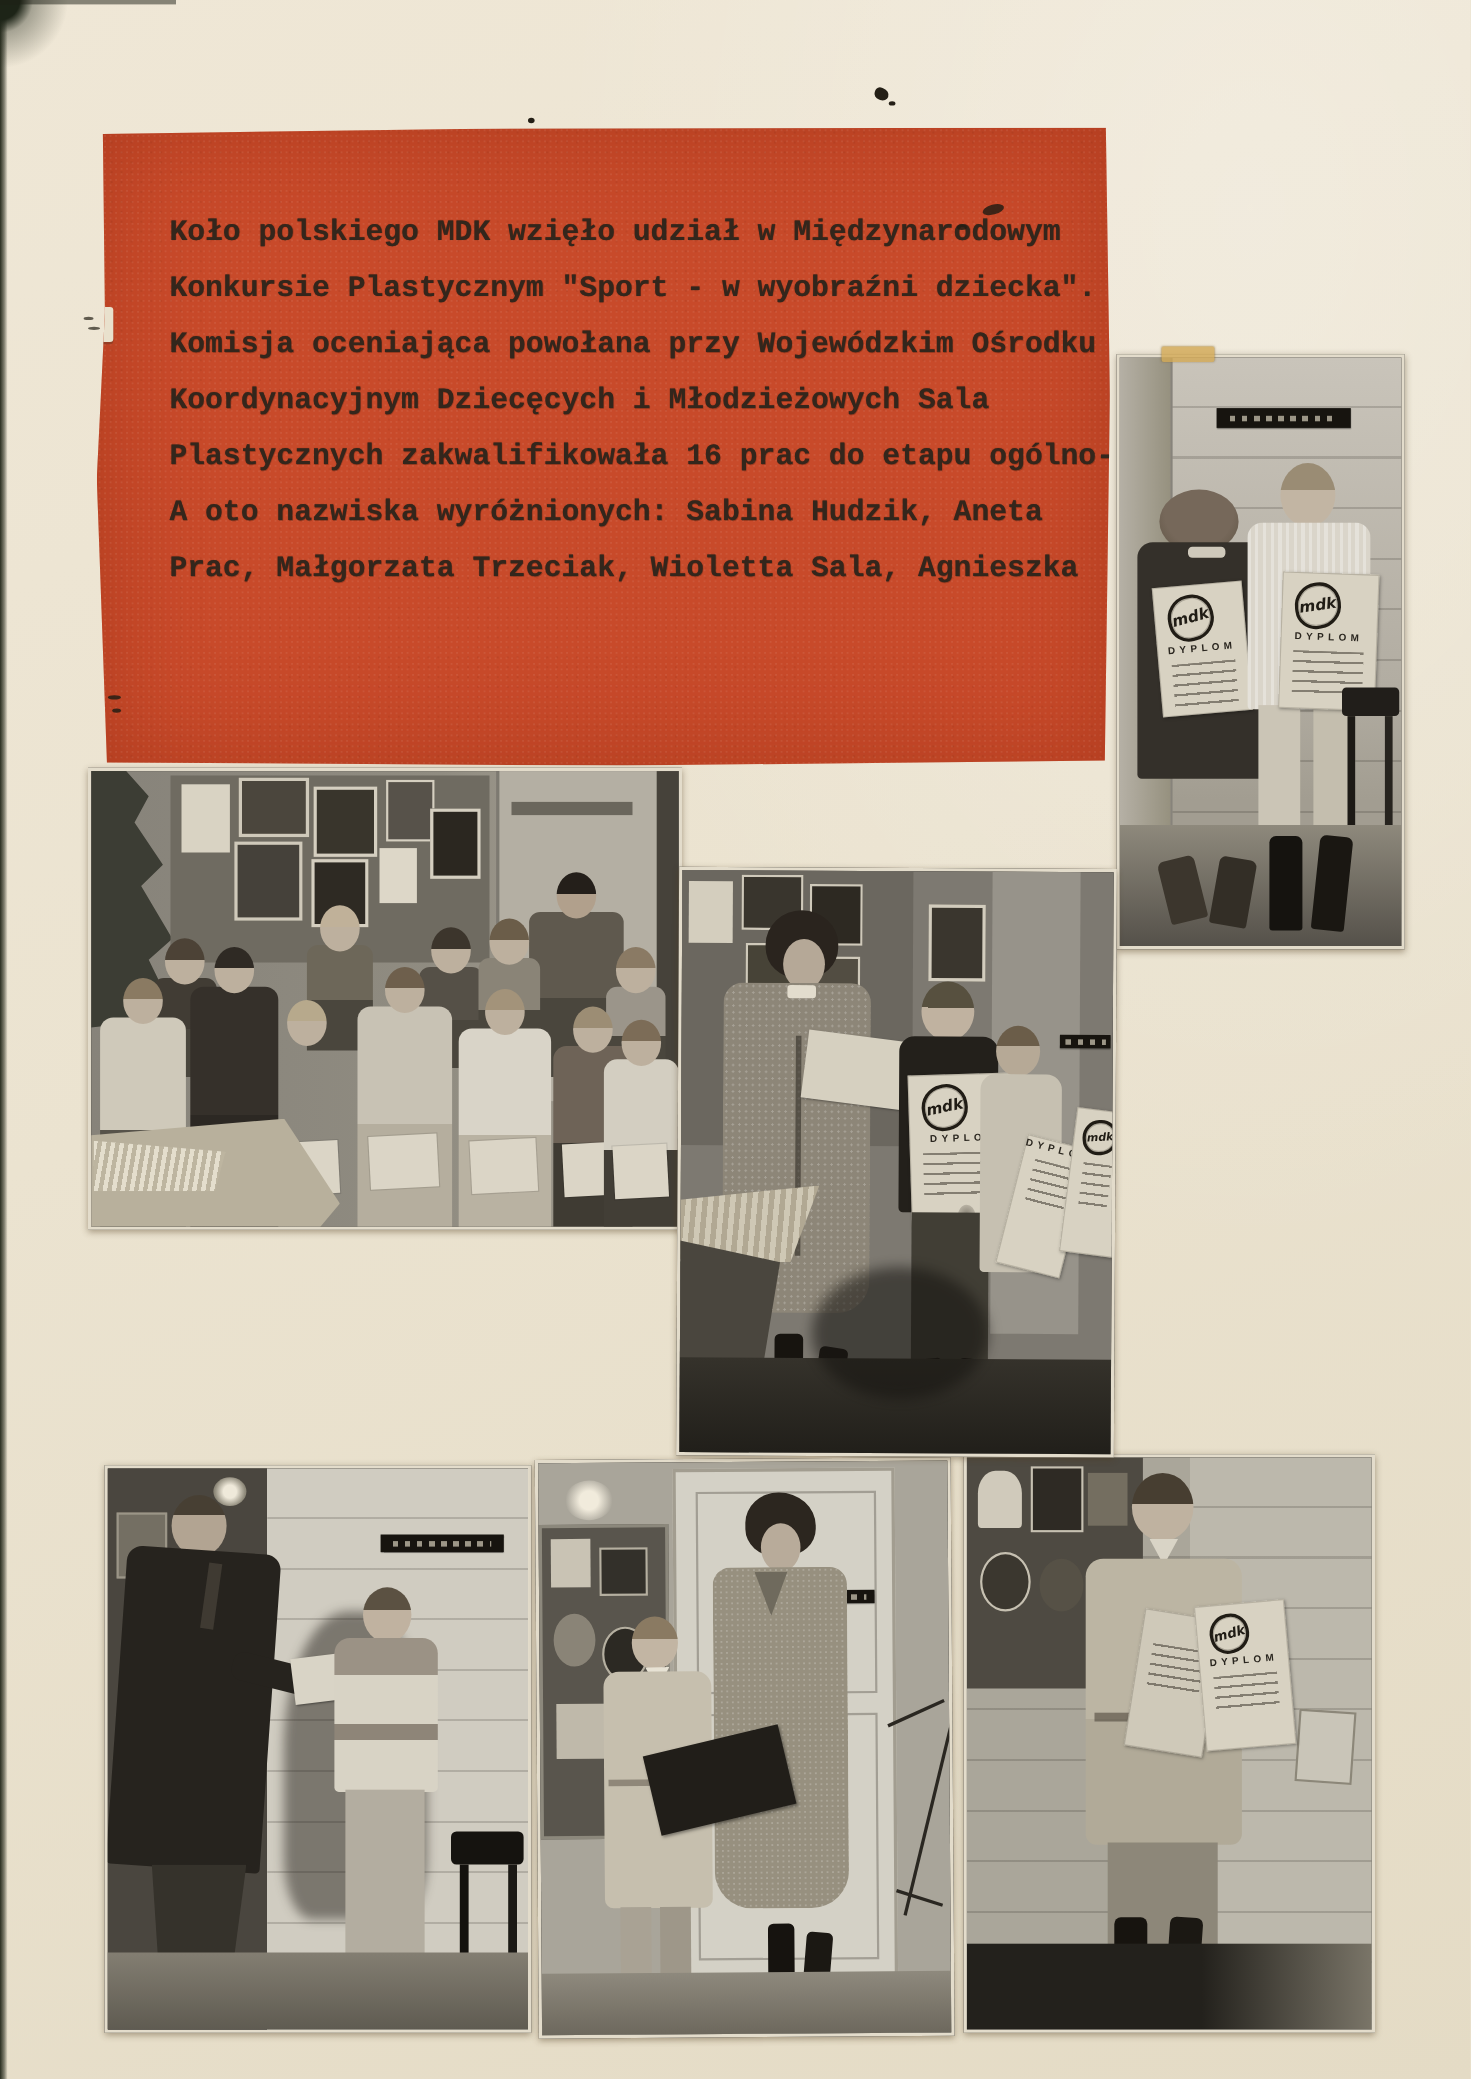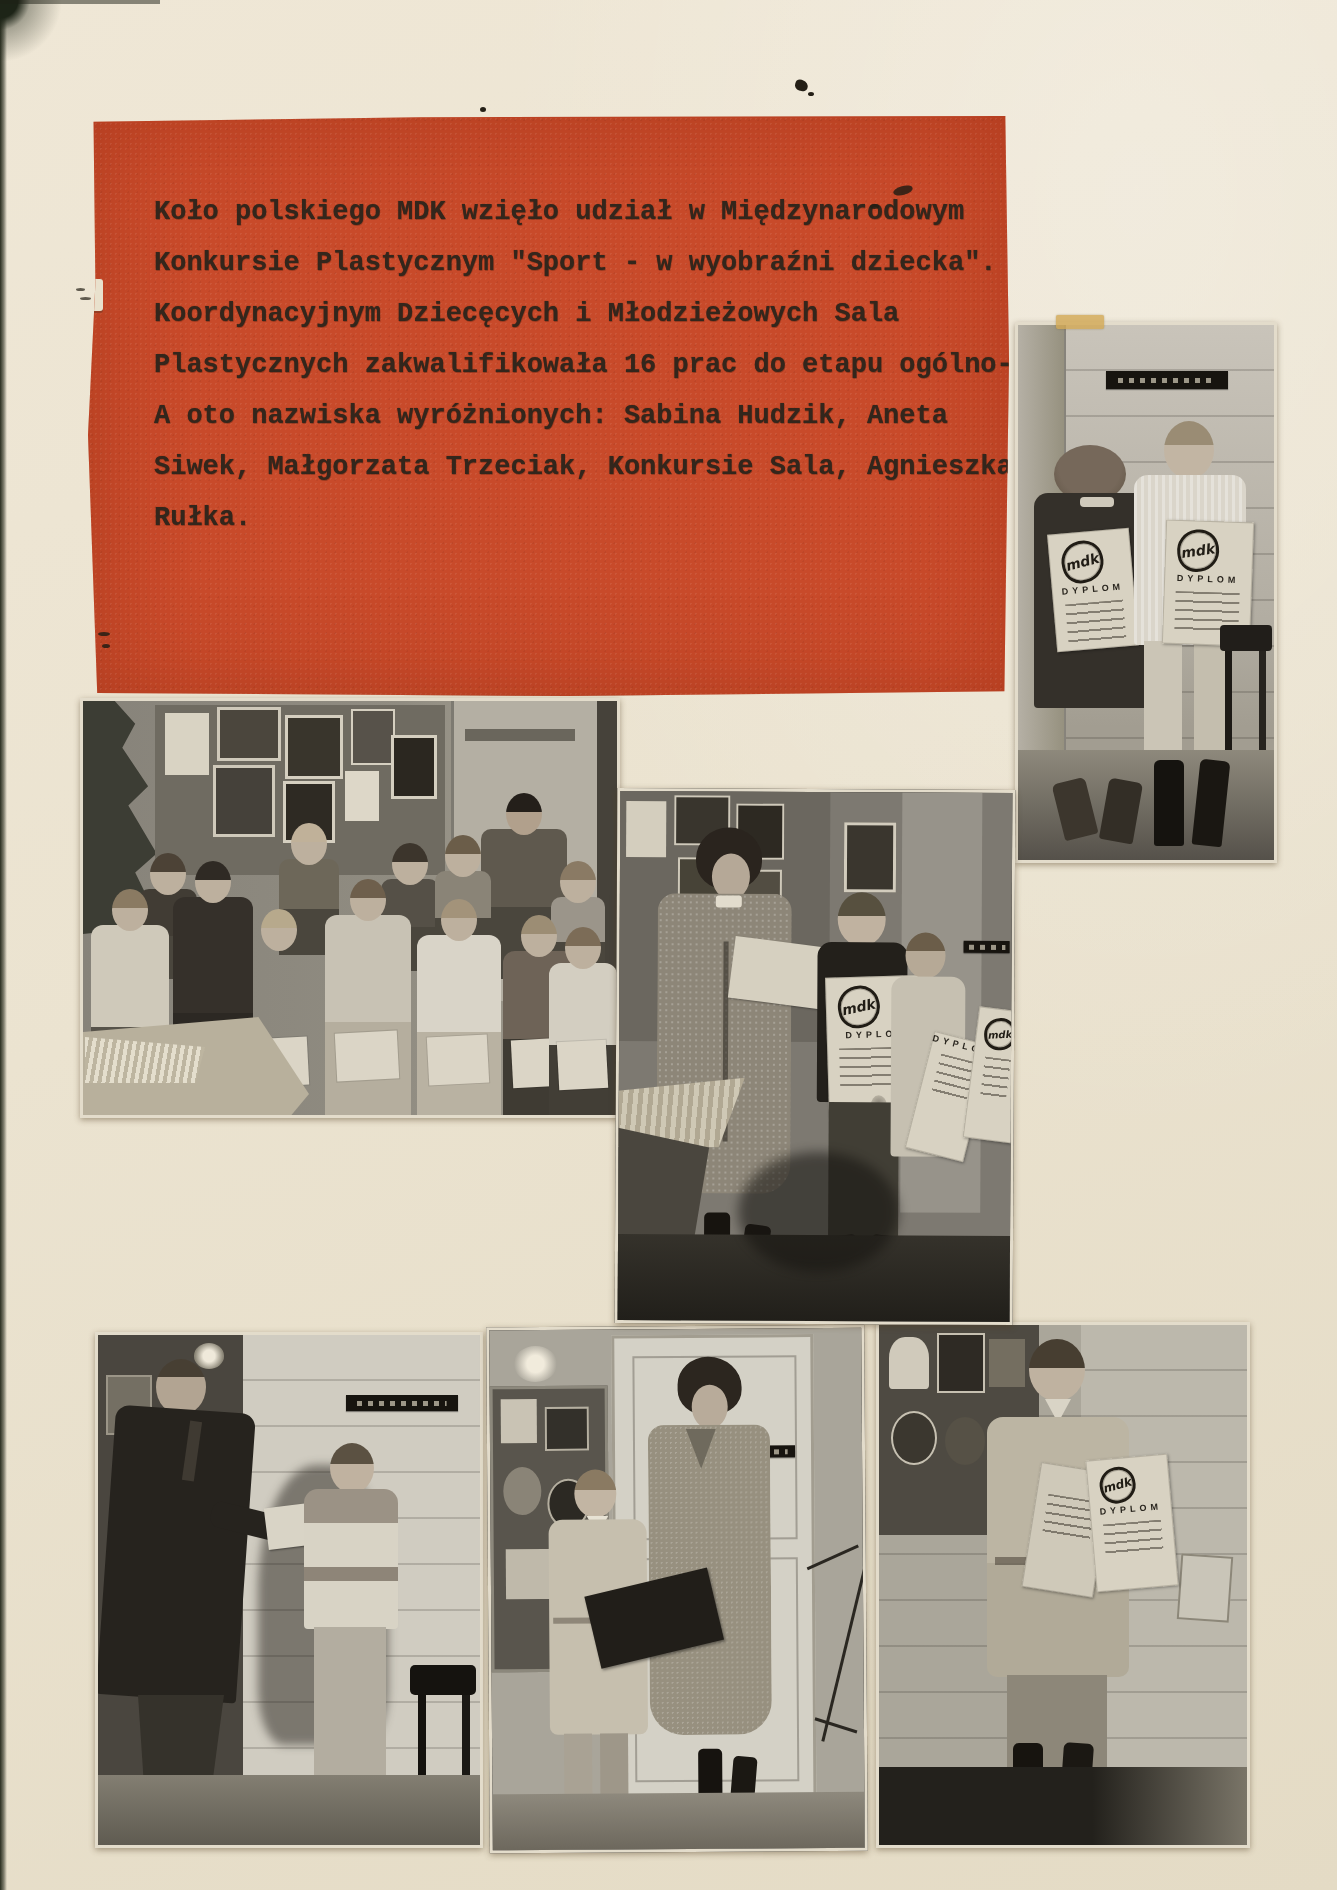--- a/index.html
+++ b/index.html
@@ -83,25 +83,25 @@
 <div class="page">
   <div class="edge-left"></div>
   <div class="corner-tl"></div>
   <div class="edge-top"></div>
 
   <div class="red-card">
     <div class="grain"></div>
     <div class="typed">
       <div class="line">Koło polskiego MDK wzięło udział w Międzynarodowym</div>
       <div class="line">Konkursie Plastycznym "Sport - w wyobraźni dziecka".</div>
+      <div class="line">Komisja oceniająca powołana przy Wojewódzkim Ośrodku</div>
       <div class="line">Koordynacyjnym Dziecęcych i Młodzieżowych Sala</div>
       <div class="line">Plastycznych zakwalifikowała 16 prac do etapu ogólno-</div>
       <div class="line">A oto nazwiska wyróżnionych: Sabina Hudzik, Aneta</div>
-      <div class="line">Siwek, Małgorzata Trzeciak, Konkursie Sala, Agnieszka</div>
-      <div class="line">Rułka.</div>
+      <div class="line">Prac, Małgorzata Trzeciak, Wioletta Sala, Agnieszka</div>
     </div>
     <div class="scuff-left"></div>
     <div class="blot" style="left:805px;top:70px;width:20px;height:9px;transform:rotate(-15deg);"></div>
     <div class="blot" style="left:782px;top:88px;width:9px;height:5px;"></div>
     <div class="blot" style="left:10px;top:516px;width:12px;height:4px;"></div>
     <div class="blot" style="left:14px;top:528px;width:8px;height:4px;"></div>
   </div>
   <div class="speck" style="left:795px;top:80px;width:13px;height:11px;transform:rotate(20deg);border-radius:40% 60% 50% 50%;"></div>
   <div class="speck" style="left:808px;top:92px;width:6px;height:4px;"></div>
   <div class="speck" style="left:480px;top:107px;width:6px;height:5px;"></div>

